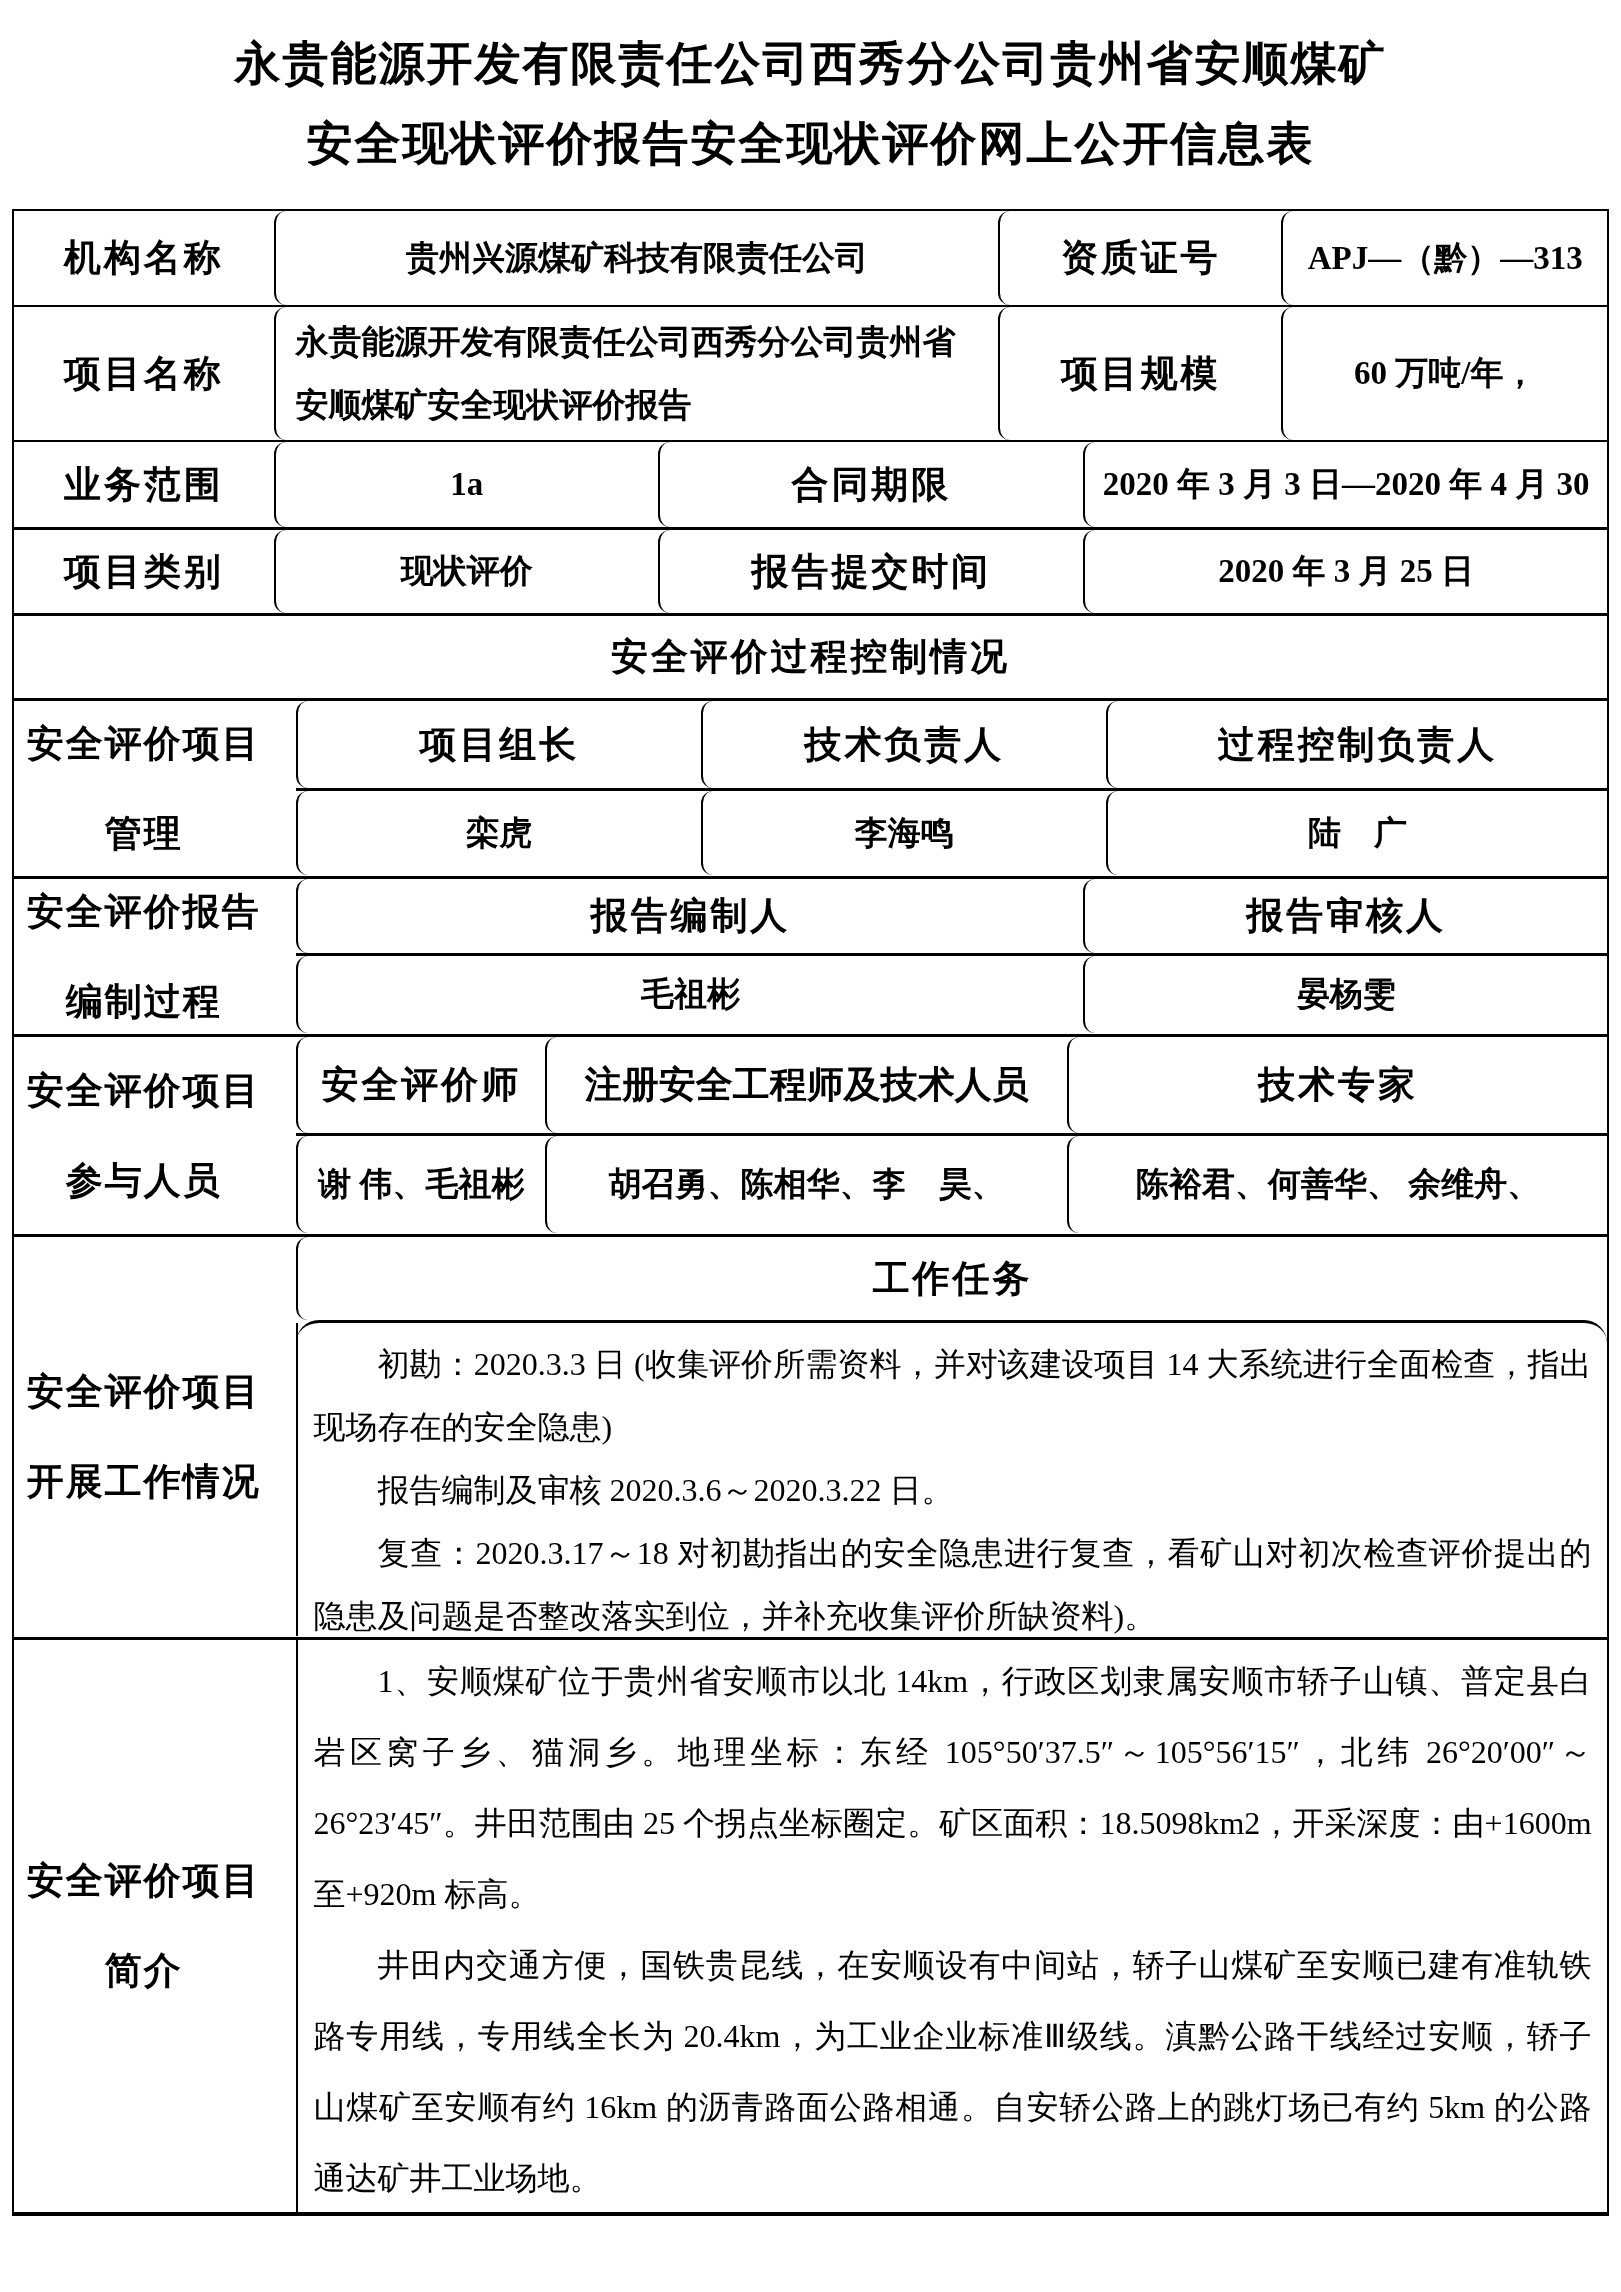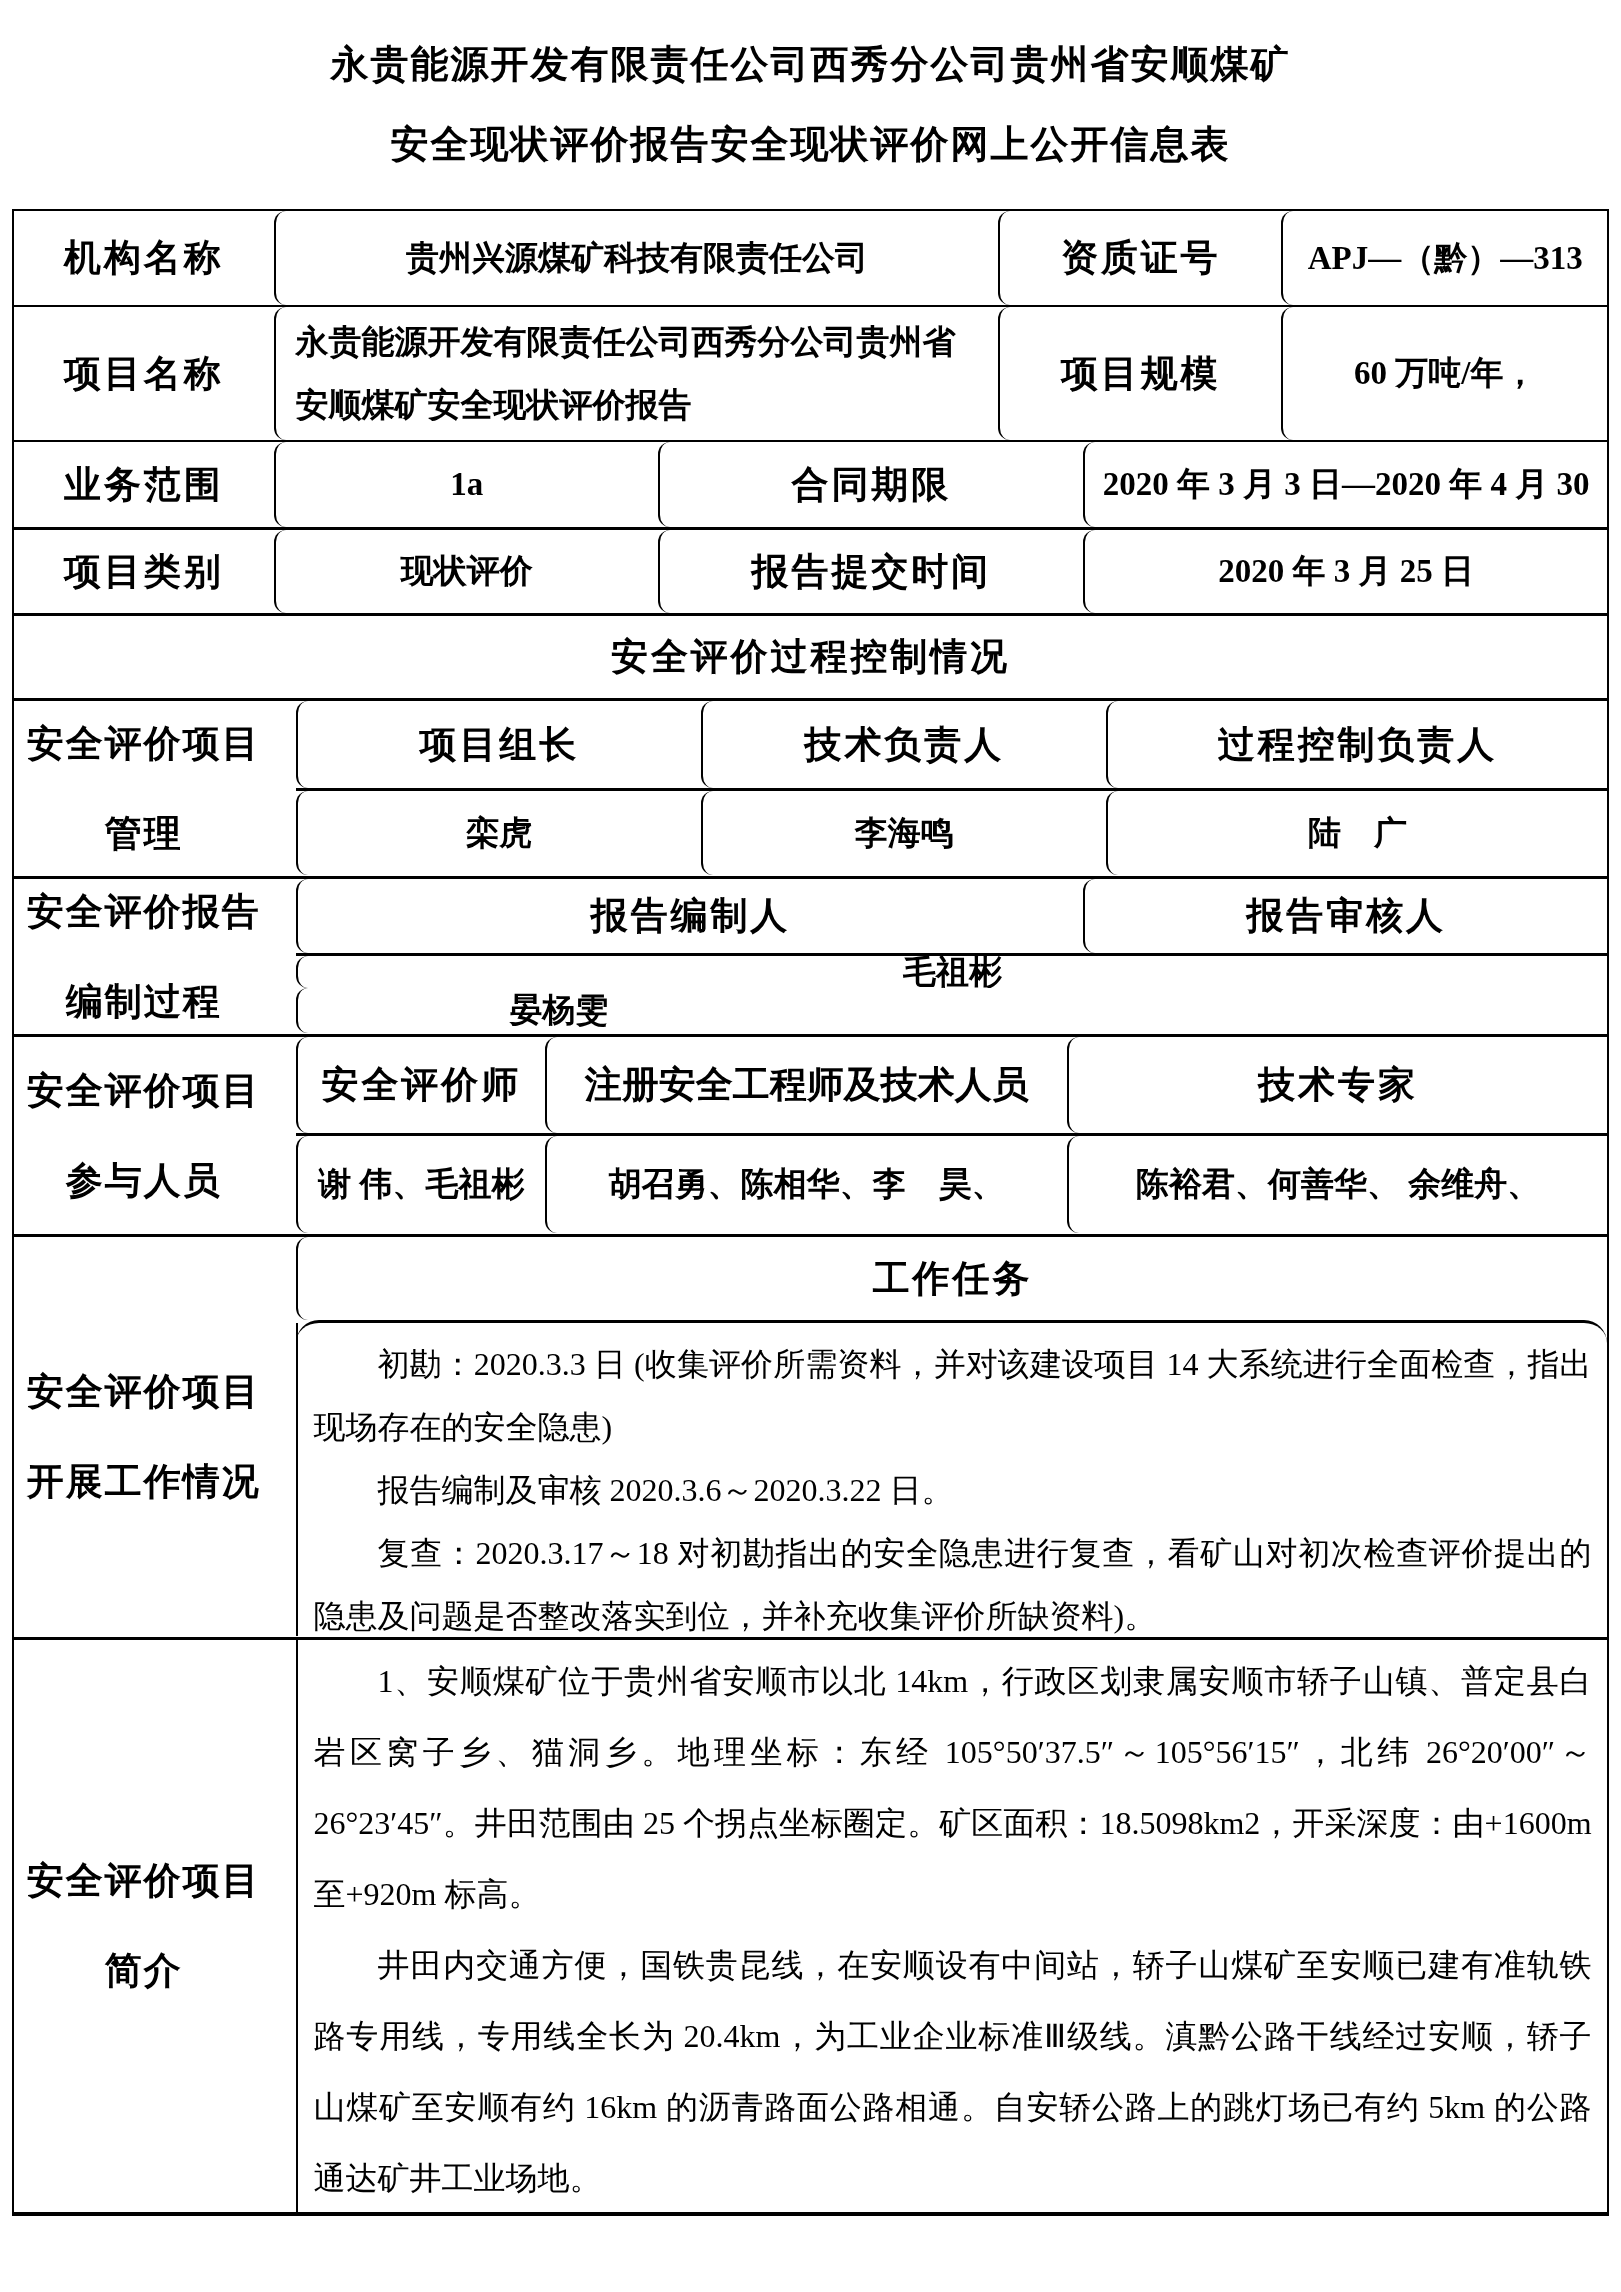--- a/index.html
+++ b/index.html
@@ -1,21 +1,21 @@
 <!DOCTYPE html>
 <html><head>
 <meta charset="utf-8">
 <style>
   html,body{margin:0;padding:0;background:#fff;}
   .page{
     width:1621px;height:2293px;background:#ffffff;color:#000;
     font-family:"Liberation Serif", serif;position:relative;overflow:hidden;
   }
   .title-block{padding-top:23.5px;text-align:center;font-weight:bold;}
-  .title-line{font-size:38px;line-height:80px;letter-spacing:2px;}
+  .title-line{font-size:46px;line-height:80px;letter-spacing:2px;}
 
   .tbl{
     margin:25.5px 11.8px 0 11.8px;
     border:2px solid #000;
     border-bottom-width:4.9px;
     box-sizing:border-box;
   }
   .tr{display:flex;box-sizing:border-box;align-items:stretch;}
   .bt2{border-top:2px solid #000;}
   .bt4{border-top:3.9px solid #000;}
@@ -55,21 +55,21 @@
     box-sizing:border-box;text-align:justify;font-size:32px;
     padding:9.8px 15.7px 0 15.7px;overflow:hidden;
   }
   .paras p{margin:0;text-indent:2em;}
   .lh64{line-height:63px;}
   .lh72{line-height:71px;}
   
   .h96{height:94px;}  .h138{height:135px;} .h89{height:87px;} .h88{height:86px;}
   .h87{height:85px;}
   .hm{height:178px;}  .hm1{height:87px;} .hm2{height:87px;}
-  .hr{height:158px;}  .hr1{height:74px;} .hr2{height:80px;flex-direction:column;}
+  .hr{height:158px;}  .hr1{height:74px;} .hr2{height:80px;}
   .hp{height:200px;}  .hp1{height:96px;} .hp2{height:100px;}
   .hw{height:403px;}  .hw1{height:83px;} .hw2{height:316px;border-radius:23px;}
   .hi{height:575px;}
 </style>
 </head>
 <body>
 
 <div class="page">
 
   <div class="title-block">

